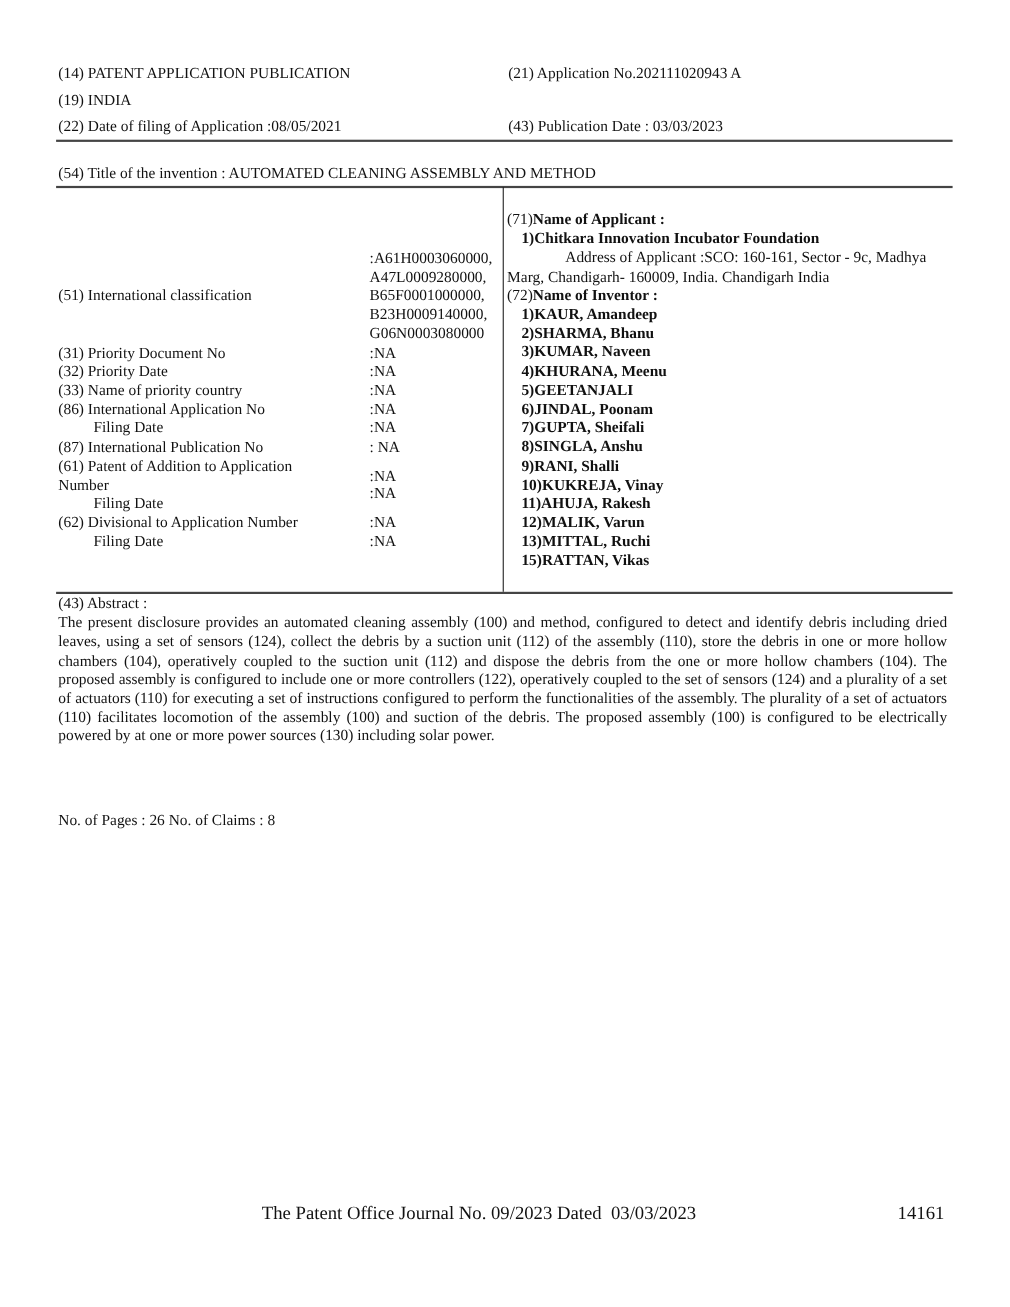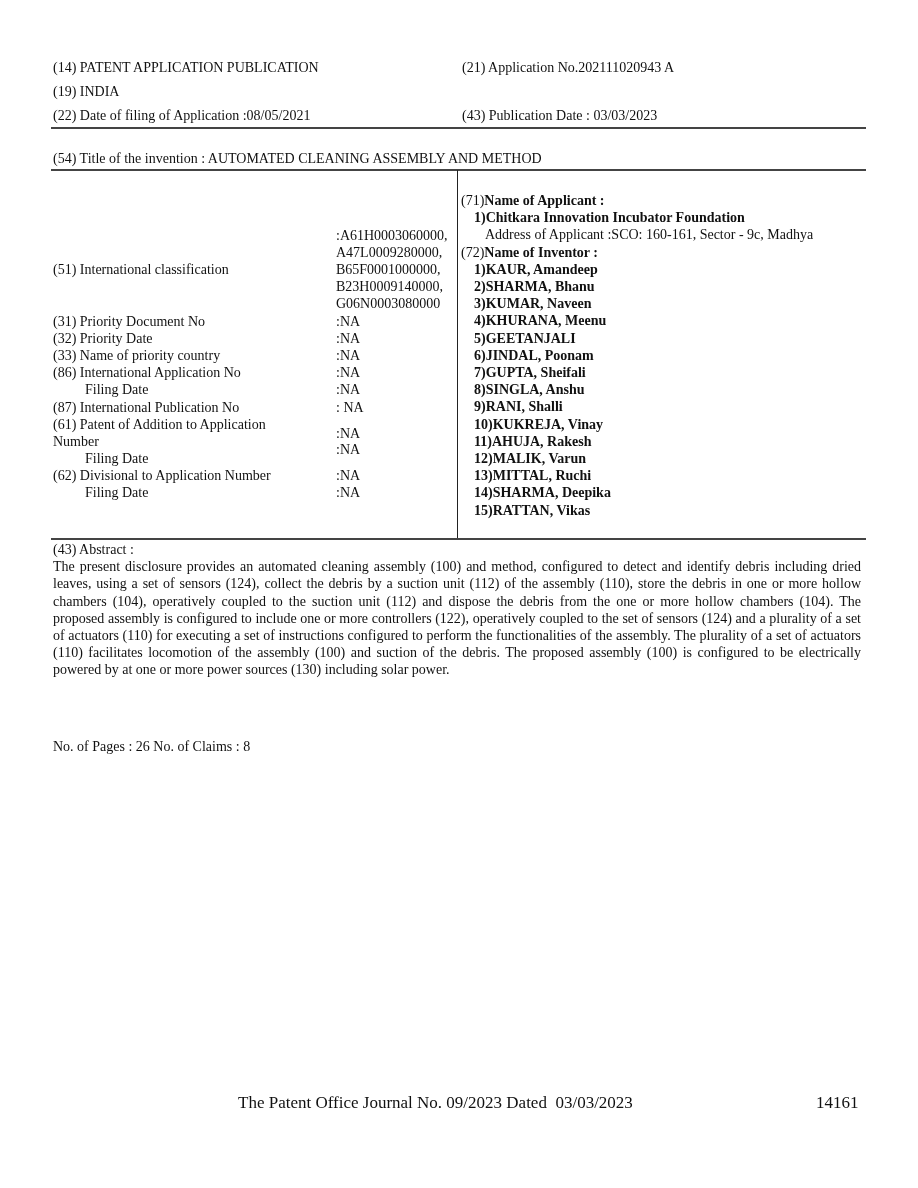--- a/index.html
+++ b/index.html
@@ -14,21 +14,21 @@
     .b { font-weight: bold; }
     .field-row { position: absolute; left: 53px; width: 400px; }
     .field-label { position: absolute; left: 0; white-space: nowrap; }
     .field-label.indent { left: 32px; }
     .field-value { position: absolute; left: 283px; white-space: nowrap; }
     .class-list { position: absolute; left: 336px; top: 227px; line-height: 17px; }
     .class-list div { white-space: nowrap; }
     .right-col { position: absolute; left: 461px; top: 192px; width: 410px; line-height: 17.2px; }
     .right-col div { white-space: nowrap; }
     .inv { padding-left: 13px; }
-    .addr { padding-left: 24px; }
+    .addr { padding-left: 24px; text-align: center; }
     .abstract { position: absolute; left: 53px; top: 541px; width: 815px; line-height: 17.2px; }
     .abstract-body { text-align: justify; text-align-last: left; width: 808px; }
     .footer { font-size: 17px; text-align: right; }
   </style>
 </head>
 <body>
 
 <div class="abs" style="left:53px; top:59px;">(14) PATENT APPLICATION PUBLICATION</div>
 <div class="abs" style="left:462px; top:59px;">(21) Application No.202111020943 A</div>
 <div class="abs" style="left:53px; top:83px;">(19) INDIA</div>
@@ -91,35 +91,35 @@
   <div class="field-row" style="top:484px;">
     <span class="field-label indent">Filing Date</span>
     <span class="field-value">:NA</span>
   </div>
 </div>
 
 <div class="right-col">
   <div><span>(71)</span><span class="b">Name of Applicant :</span></div>
   <div class="inv b">1)Chitkara Innovation Incubator Foundation</div>
   <div class="addr">Address of Applicant :SCO: 160-161, Sector - 9c, Madhya</div>
+  <div>Marg, Chandigarh- 160009, India. Chandigarh India</div>
   <div><span>(72)</span><span class="b">Name of Inventor :</span></div>
   <div class="inv b">1)KAUR, Amandeep</div>
   <div class="inv b">2)SHARMA, Bhanu</div>
   <div class="inv b">3)KUMAR, Naveen</div>
   <div class="inv b">4)KHURANA, Meenu</div>
   <div class="inv b">5)GEETANJALI</div>
   <div class="inv b">6)JINDAL, Poonam</div>
   <div class="inv b">7)GUPTA, Sheifali</div>
   <div class="inv b">8)SINGLA, Anshu</div>
   <div class="inv b">9)RANI, Shalli</div>
   <div class="inv b">10)KUKREJA, Vinay</div>
   <div class="inv b">11)AHUJA, Rakesh</div>
   <div class="inv b">12)MALIK, Varun</div>
   <div class="inv b">13)MITTAL, Ruchi</div>
-  <div class="inv b">14)SHARMA, Deepika</div>
   <div class="inv b">15)RATTAN, Vikas</div>
 </div>
 
 <div class="rule" style="top:538px;"></div>
 
 <div class="abstract">
   <div>(43) Abstract :</div>
   <div class="abstract-body">The present disclosure provides an automated cleaning assembly (100) and method, configured to detect and identify debris including dried leaves, using a set of sensors (124), collect the debris by a suction unit (112) of the assembly (110), store the debris in one or more hollow chambers (104), operatively coupled to the suction unit (112) and dispose the debris from the one or more hollow chambers (104). The proposed assembly is configured to include one or more controllers (122), operatively coupled to the set of sensors (124) and a plurality of a set of actuators (110) for executing a set of instructions configured to perform the functionalities of the assembly. The plurality of a set of actuators (110) facilitates locomotion of the assembly (100) and suction of the debris. The proposed assembly (100) is configured to be electrically powered by at one or more power sources (130) including solar power.</div>
 </div>
 

